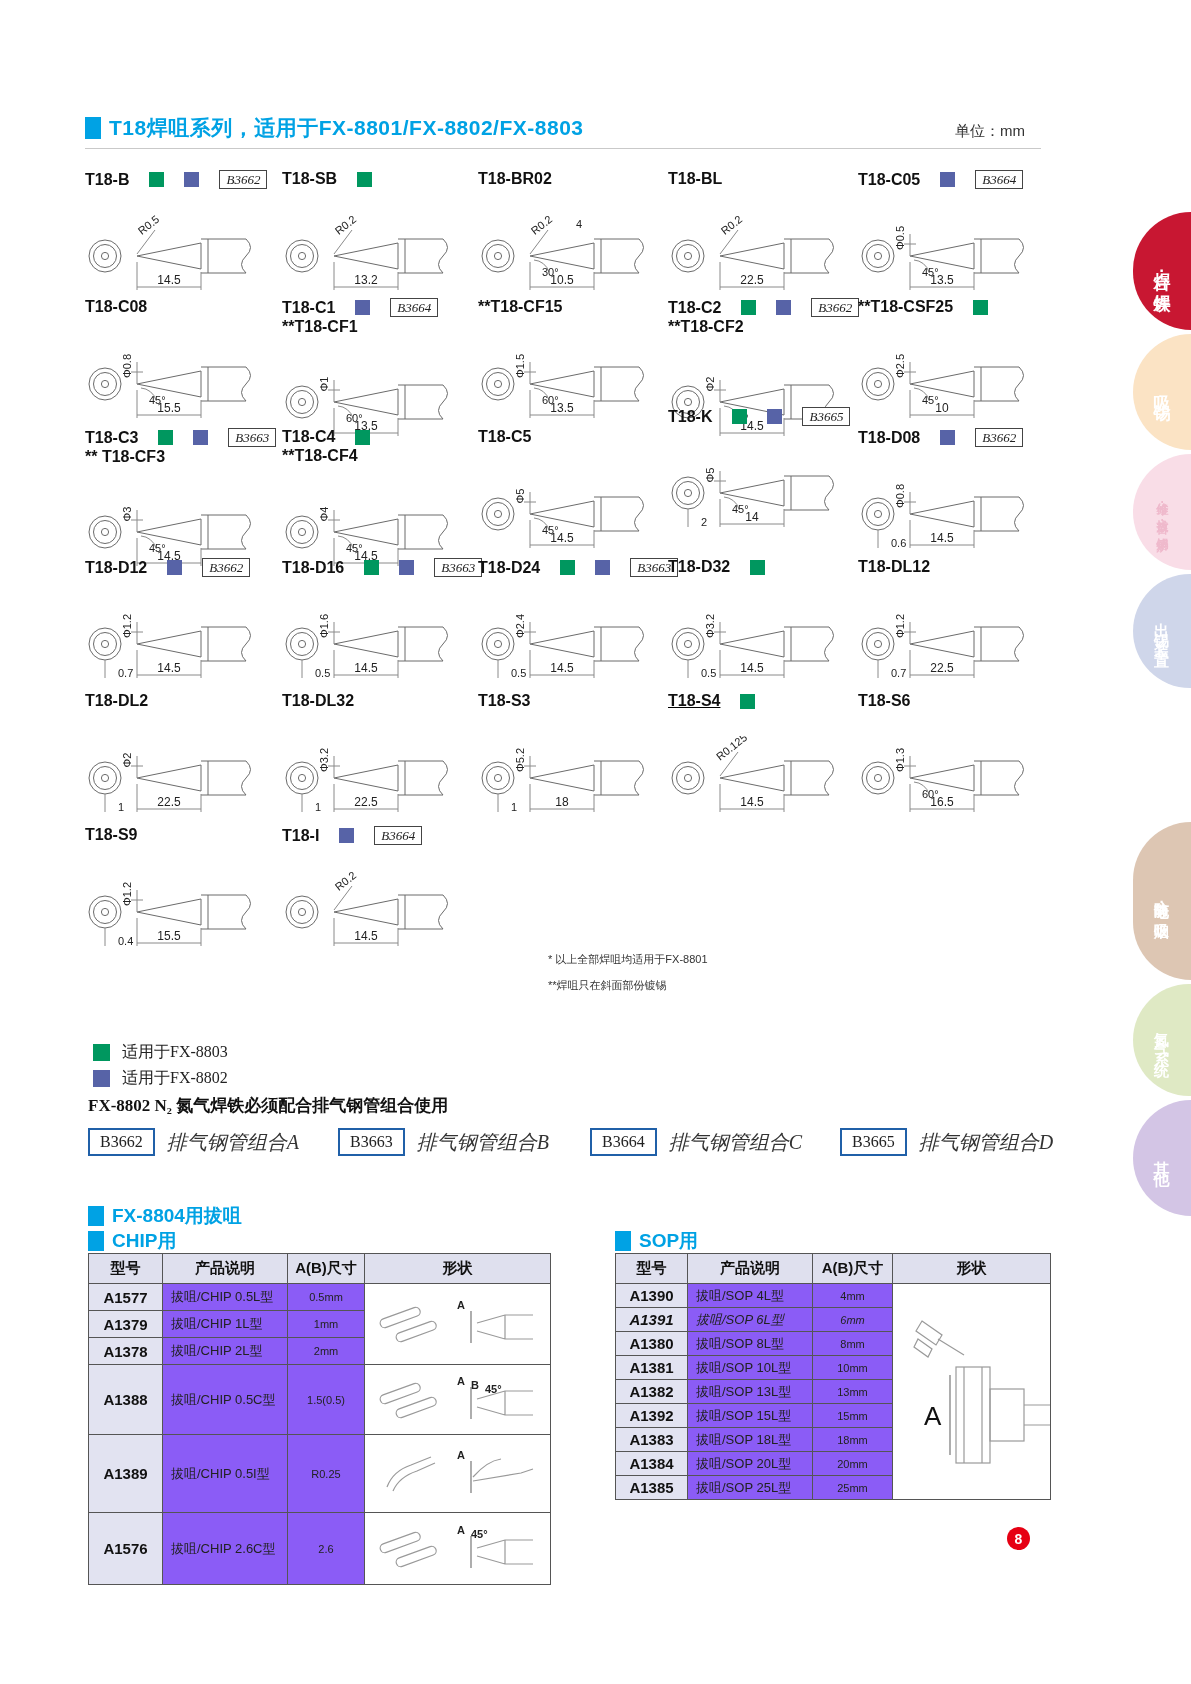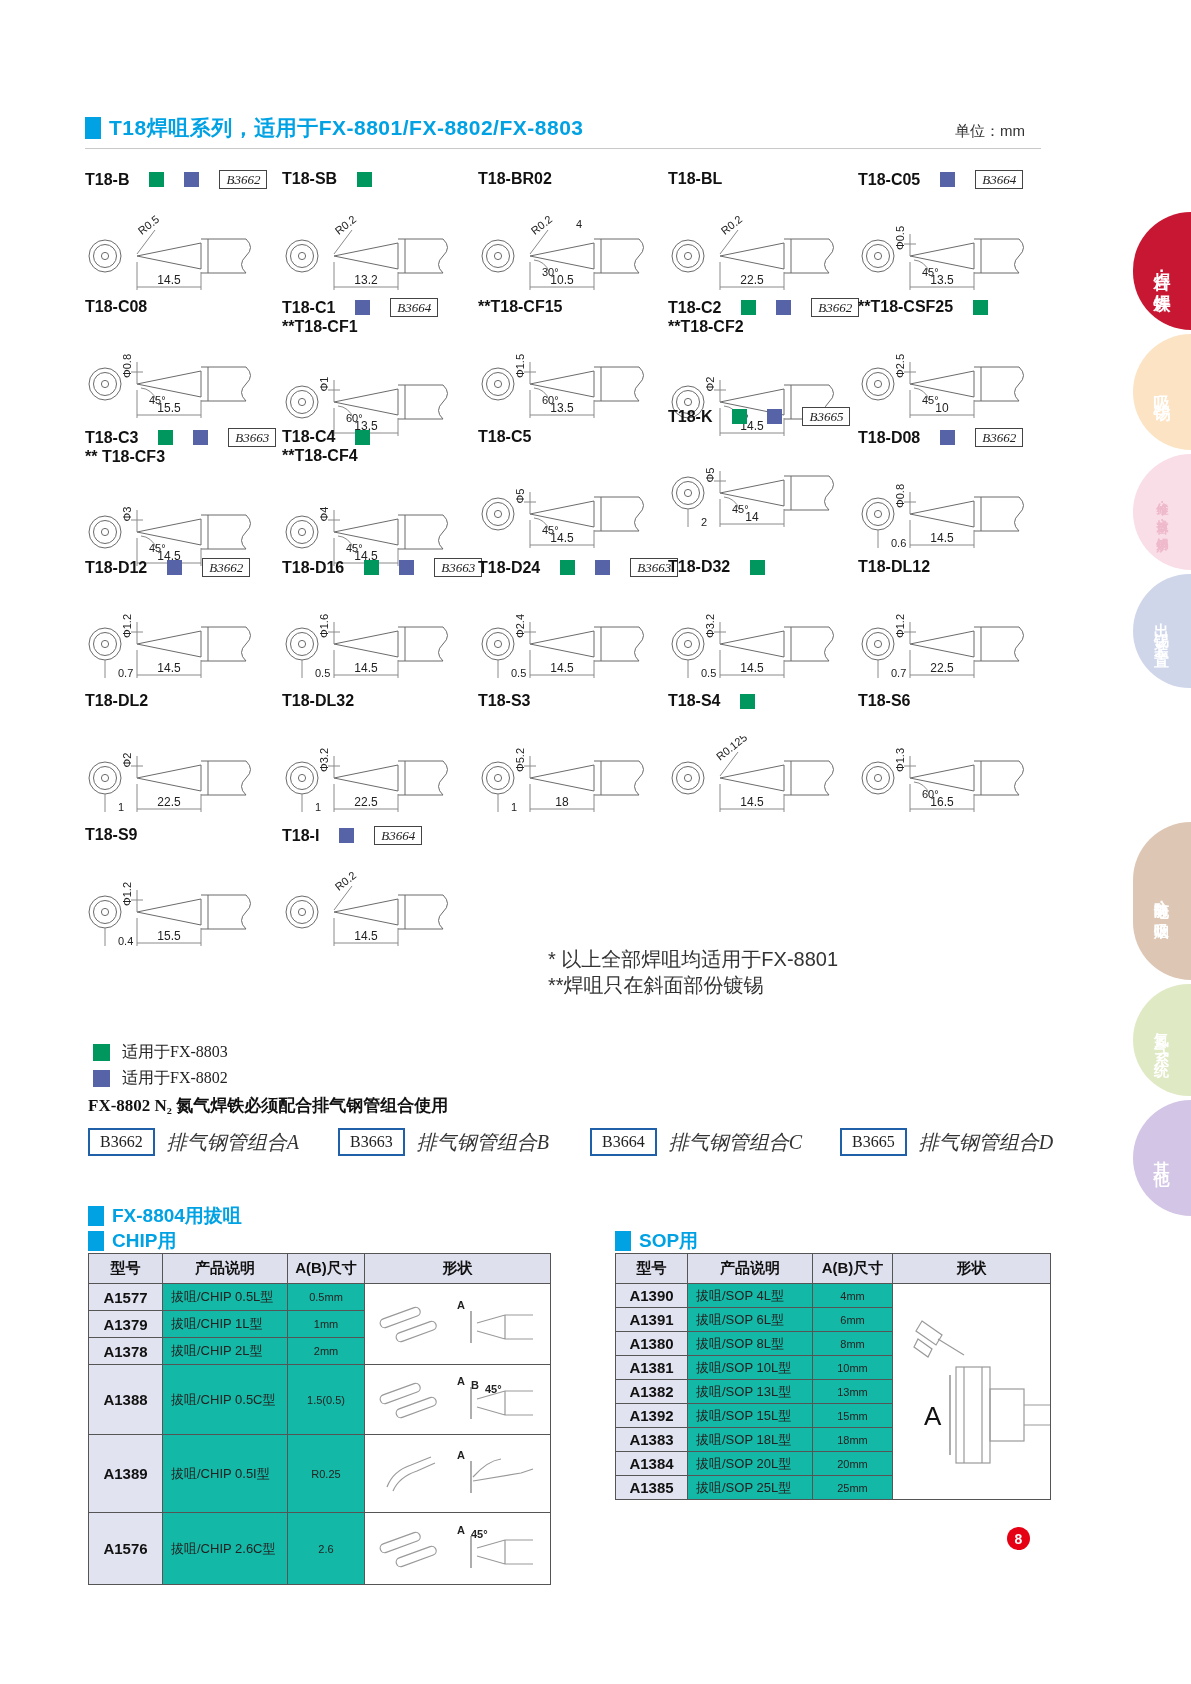--- a/index.html
+++ b/index.html
@@ -17,37 +17,37 @@
   .tip-name2{font-size:16px;font-weight:bold;color:#111;margin-top:1px;white-space:nowrap;}
   .badge{width:15px;height:15px;display:inline-block;flex:0 0 auto;}
   .badge-green{background:#00975f;}
   .badge-blue{background:#5763a7;}
   .code-box{display:inline-block;border:1.5px solid #444;background:#fff;color:#222;
             font-family:"Liberation Serif",serif;font-style:italic;font-size:13px;
             padding:0 6px;line-height:17px;}
   .tip svg{position:absolute;left:0;top:44px;}
   .tip-twoline svg{top:62px;}
   
-  .notes{position:absolute;left:548px;top:946px;font-size:20px;color:#333;line-height:26px;}
+  .notes{position:absolute;left:548px;top:946px;font-size:11px;color:#333;line-height:26px;}
   
   .legend-row{position:absolute;left:93px;display:flex;align-items:center;gap:12px;}
   .legend-sq{width:17px;height:17px;}
   .legend-label{font-family:"Liberation Serif",serif;font-size:16px;color:#222;}
   .n2-note{position:absolute;left:88px;top:1094px;font-family:"Liberation Serif",serif;
            font-weight:bold;font-size:17px;color:#111;}
   
   .combo{position:absolute;top:1128px;display:flex;align-items:center;gap:12px;}
   .combo-box{border:2px solid #2060a8;background:#fff;font-family:"Liberation Serif",serif;
              font-size:16px;color:#222;padding:3px 10px;}
   .combo-label{font-family:"Liberation Serif",serif;font-size:20px;color:#333;font-style:italic;}
   
   .sec-square{position:absolute;width:16px;height:20px;background:#00a2e4;}
   .sec-title{position:absolute;font-size:19px;font-weight:bold;color:#00a2e4;}
   
-  table.cat{position:absolute;border-collapse:collapse;table-layout:fixed;background:#14b8a6;}
+  table.cat{position:absolute;border-collapse:collapse;table-layout:fixed;background:#8b5cf6;}
   table.cat th,table.cat td{border:1px solid #555;overflow:hidden;}
   table.cat th{background:#dfe0ee;font-size:15px;font-weight:bold;color:#111;padding:5px 0;}
   td.m{background:#e2e3f1;font-weight:bold;font-size:15px;text-align:center;color:#111;}
   td.desc{font-size:13px;color:#222;padding-left:8px;text-align:left;}
   td.size{font-size:11px;color:#222;text-align:center;}
   td.shape{background:#fff;text-align:center;vertical-align:middle;}
   
   .tab{position:absolute;right:0;width:58px;border-radius:999px 0 0 999px;
        display:flex;align-items:center;justify-content:center;
        writing-mode:vertical-rl;text-orientation:upright;
@@ -646,21 +646,21 @@
               <path d="M52,48 V76 M116,58 V76 M52,73 H116" stroke="#8a8a8a"></path>
               <path d="M52,42 V20 M46,30 H58" stroke="#8a8a8a"></path>
               <path d="M20,58 V76" stroke="#8a8a8a"></path>
             </g>
             <text class="dim-text" x="84" y="70" text-anchor="middle">18</text>
             <text class="dim-small" transform="rotate(-90 46 24)" x="46" y="24" text-anchor="middle">Φ5.2</text>
             <text class="dim-small" x="33" y="75">1</text>
           </svg>
         </div>
       </div>
-      <div class="tip" style="left: 668px; top: 692px;">
+      <div class="tip" style="left: 668px; top: 692px; text-decoration: underline;">
         <div class="tip-title">
           <span class="tip-name">T18-S4</span>
           <span class="badge badge-green"></span>
         </div>
         <div>
           <svg width="190" height="84" viewBox="0 0 190 84" xmlns="http://www.w3.org/2000/svg">
             <g stroke="#6b6b6b" stroke-width="1" fill="none">
               <circle cx="20" cy="42" r="16"></circle>
               <circle cx="20" cy="42" r="11.5"></circle>
               <circle cx="20" cy="42" r="3.6"></circle>
@@ -909,21 +909,21 @@
                   <path d="M24,34 l14,10 l-4,8 l-14,-10 z"></path>
                   <rect x="62" y="62" width="34" height="96"></rect>
                   <path d="M70,62 V158 M88,62 V158"></path>
                   <rect x="96" y="84" width="34" height="52"></rect>
                   <path d="M130,100 H156 M130,120 H156"></path>
                   <path d="M56,70 V150" stroke="#777"></path>
                 </g>
                 <text x="30" y="120" fill="#111" font-size="26" font-family="Liberation Sans,sans-serif">A</text>
               </svg></td>
           </tr>
-          <tr style="height: 24px;">
+          <tr style="height: 24px; font-style: italic;">
             <td class="m">A1391</td>
             <td class="desc">拔咀/SOP 6L型</td>
             <td class="size">6mm</td>
           </tr>
           <tr style="height: 24px;">
             <td class="m">A1380</td>
             <td class="desc">拔咀/SOP 8L型</td>
             <td class="size">8mm</td>
           </tr>
           <tr style="height: 24px;">

